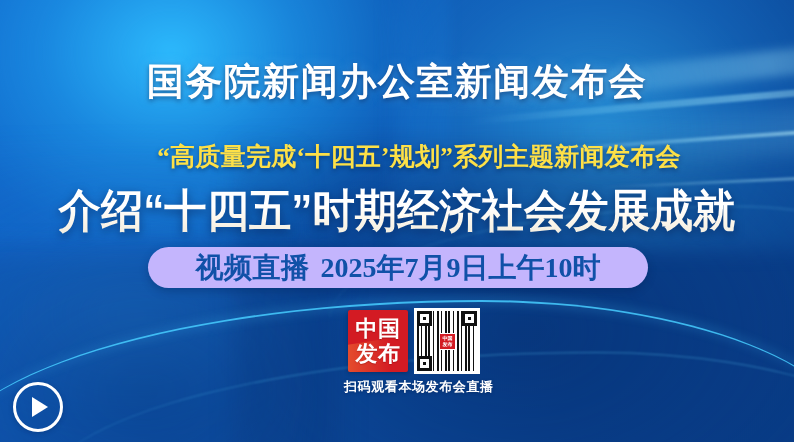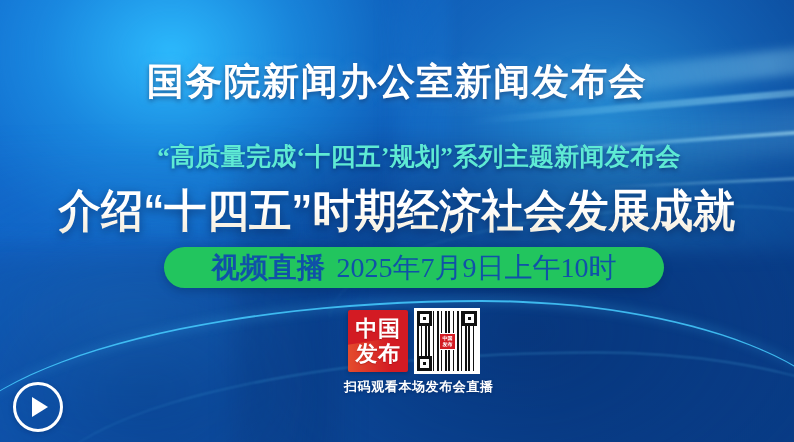--- a/index.html
+++ b/index.html
@@ -152,21 +152,21 @@
     white-space:nowrap;
   }
 
   .sub-title {
     position:absolute; left:0; right:0; top:140px;
     text-align:center;
     font-family:"Liberation Serif", serif;
     font-weight:bold;
     font-size:25px;
     letter-spacing:0.3px;
-    color:#5eead4;
+    color:#fde047;
     text-shadow:0 2px 4px rgba(3,30,80,0.5);
     white-space:nowrap;
     margin-left:44px;
   }
 
   .headline {
     position:absolute; left:0; right:0; top:181px;
     text-align:center;
     font-family:"Liberation Sans", sans-serif;
     font-weight:bold;
@@ -183,39 +183,39 @@
     -webkit-background-clip:text;
     background-clip:text;
     color:transparent;
     -webkit-text-fill-color:transparent;
     filter:drop-shadow(0 3px 5px rgba(3,28,78,0.60));
   }
 
   
   .pill {
     position:absolute;
-    left:164px; top:247px;
+    left:148px; top:247px;
     width:500px; height:41px;
-    background:#22c55e;
+    background:#c4b5fd;
     border-radius:21px;
     box-shadow:0 3px 9px rgba(3,30,80,0.32);
     display:flex; align-items:center; justify-content:center;
     gap:11px;
   }
   .pill-label {
     font-family:"Liberation Serif", serif;
     font-weight:bold;
     font-size:28px;
     color:#1051a8;
     letter-spacing:0.5px;
     white-space:nowrap;
   }
   .pill-date {
     font-family:"Liberation Serif", serif;
-    font-weight:normal;
+    font-weight:bold;
     font-size:28px;
     color:#1051a8;
     letter-spacing:0px;
     white-space:nowrap;
   }
 
   
   .codeblock {
     position:absolute;
     left:322px; top:307px;

